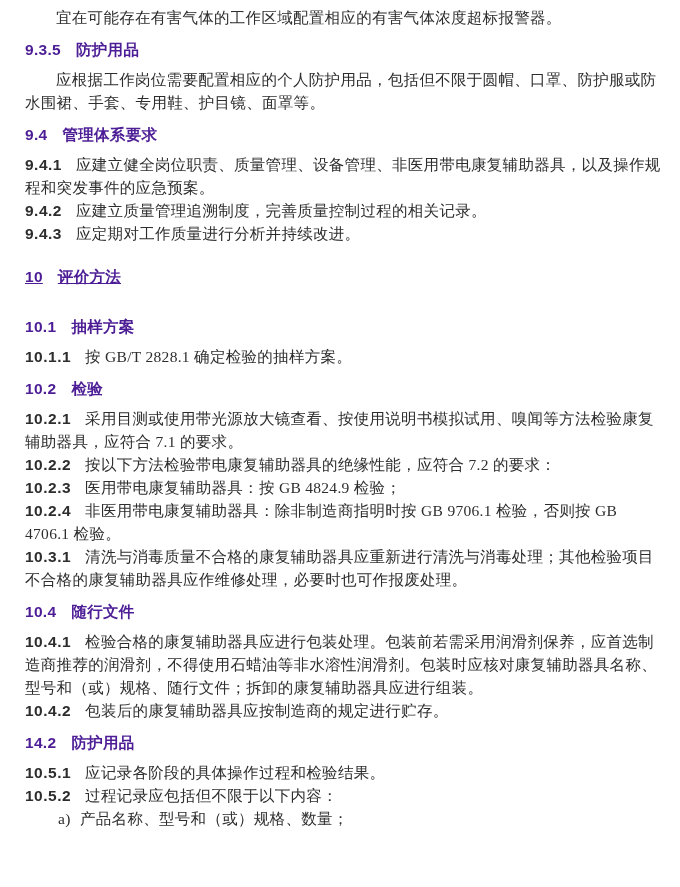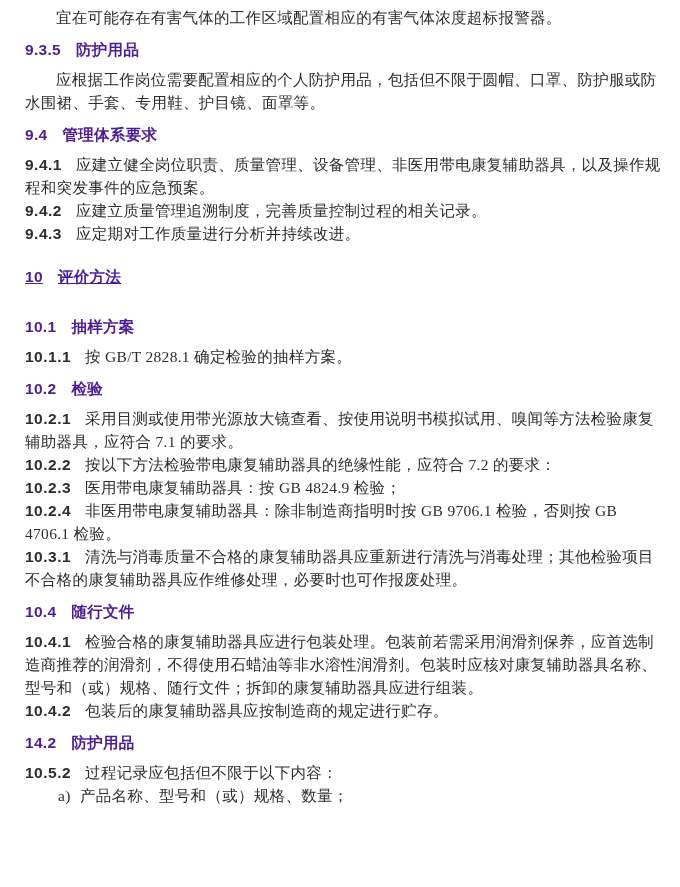--- a/index.html
+++ b/index.html
@@ -83,18 +83,19 @@
     <h3 class="heading"><span class="num">10.2</span><span>检验</span></h3>
     <p class="clause"><span class="num">10.2.1</span><span>采用目测或使用带光源放大镜查看、按使用说明书模拟试用、嗅闻等方法检验康复辅助器具，应符合 7.1 的要求。</span></p>
     <p class="clause"><span class="num">10.2.2</span><span>按以下方法检验带电康复辅助器具的绝缘性能，应符合 7.2 的要求：</span></p>
     <p class="clause"><span class="num">10.2.3</span><span>医用带电康复辅助器具：按 GB 4824.9 检验；</span></p>
     <p class="clause"><span class="num">10.2.4</span><span>非医用带电康复辅助器具：除非制造商指明时按 GB 9706.1 检验，否则按 GB 4706.1 检验。</span></p>
     <p class="clause"><span class="num">10.3.1</span><span>清洗与消毒质量不合格的康复辅助器具应重新进行清洗与消毒处理；其他检验项目不合格的康复辅助器具应作维修处理，必要时也可作报废处理。</span></p>
     <h3 class="heading"><span class="num">10.4</span><span>随行文件</span></h3>
     <p class="clause"><span class="num">10.4.1</span><span>检验合格的康复辅助器具应进行包装处理。包装前若需采用润滑剂保养，应首选制造商推荐的润滑剂，不得使用石蜡油等非水溶性润滑剂。包装时应核对康复辅助器具名称、型号和（或）规格、随行文件；拆卸的康复辅助器具应进行组装。</span></p>
     <p class="clause"><span class="num">10.4.2</span><span>包装后的康复辅助器具应按制造商的规定进行贮存。</span></p>
     <h3 class="heading"><span class="num">14.2</span><span>防护用品</span></h3>
+    <p class="clause"><span class="num">10.5.1</span><span>应记录各阶段的具体操作过程和检验结果。</span></p>
     <p class="clause"><span class="num">10.5.2</span><span>过程记录应包括但不限于以下内容：</span></p>
     <div class="list-item">
       <span class="marker">a)</span>
       <span class="li-text">产品名称、型号和（或）规格、数量；</span>
     </div>
   </div>
 
 </body></html>

